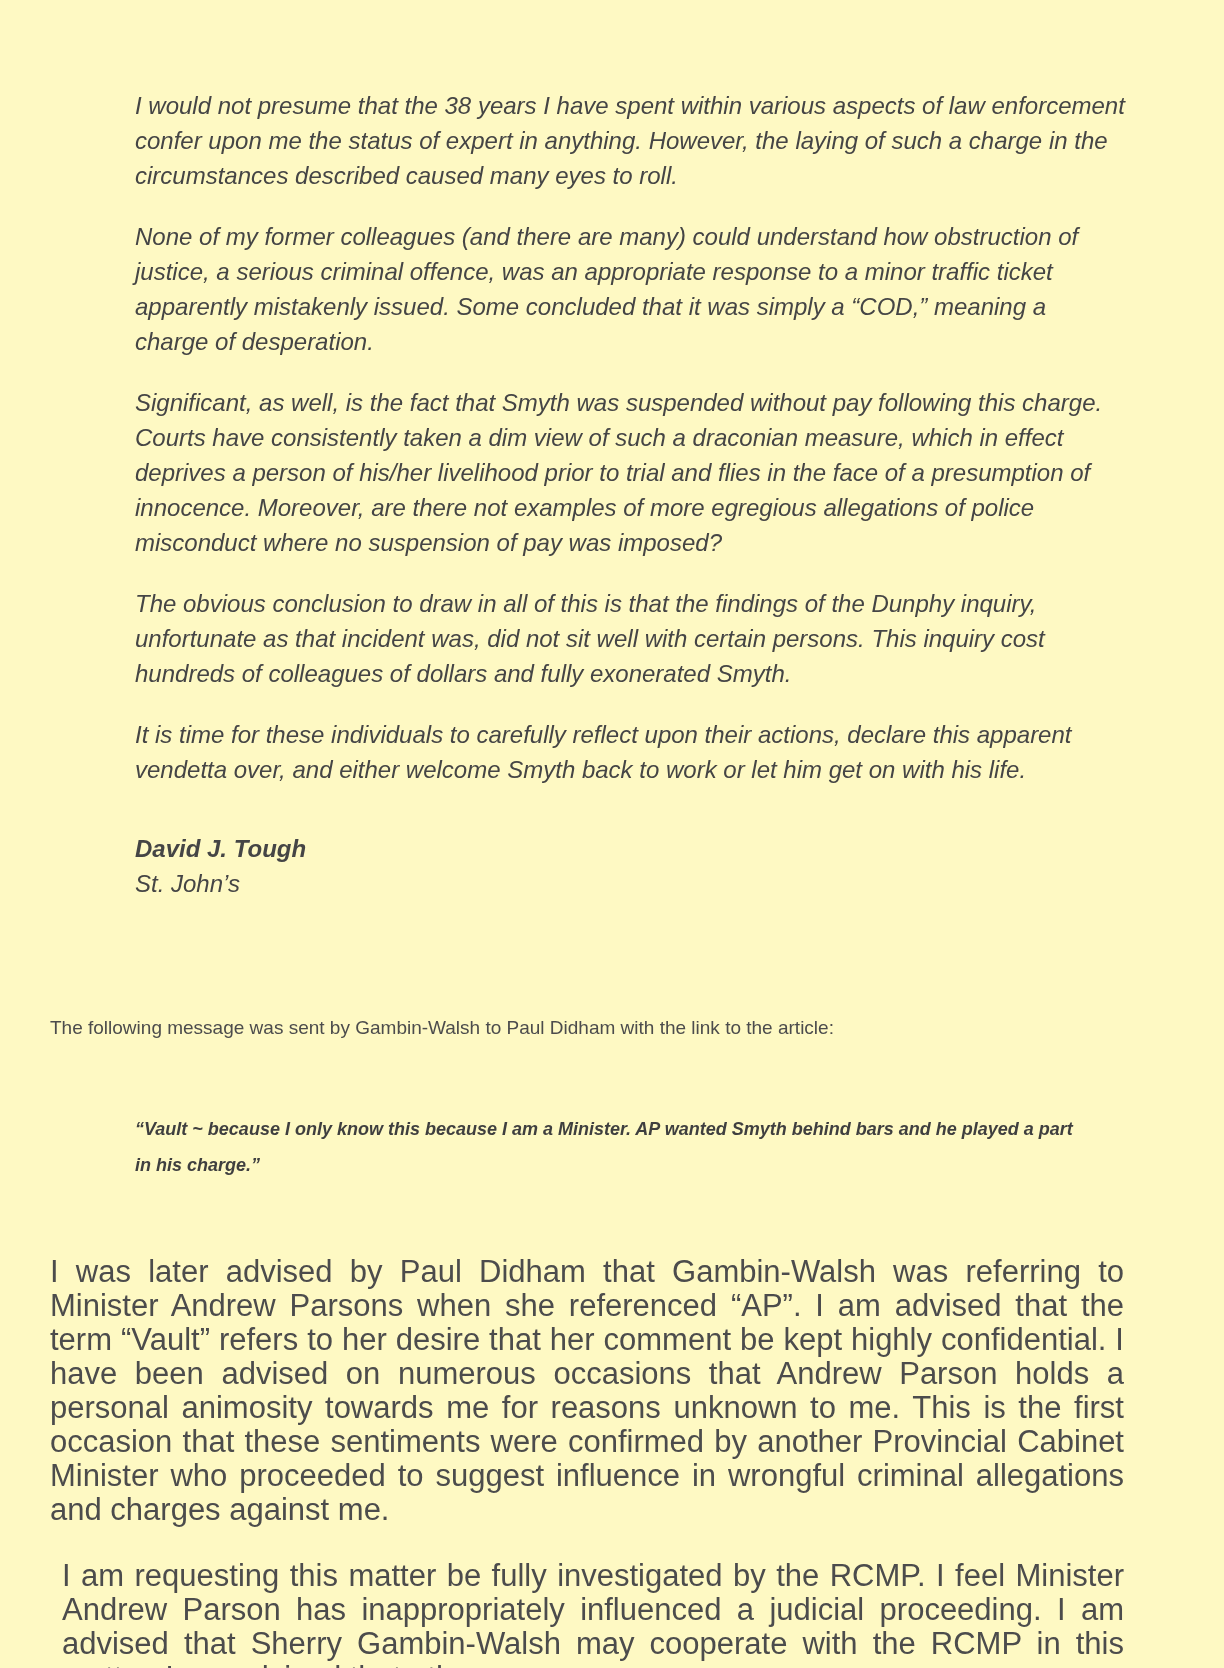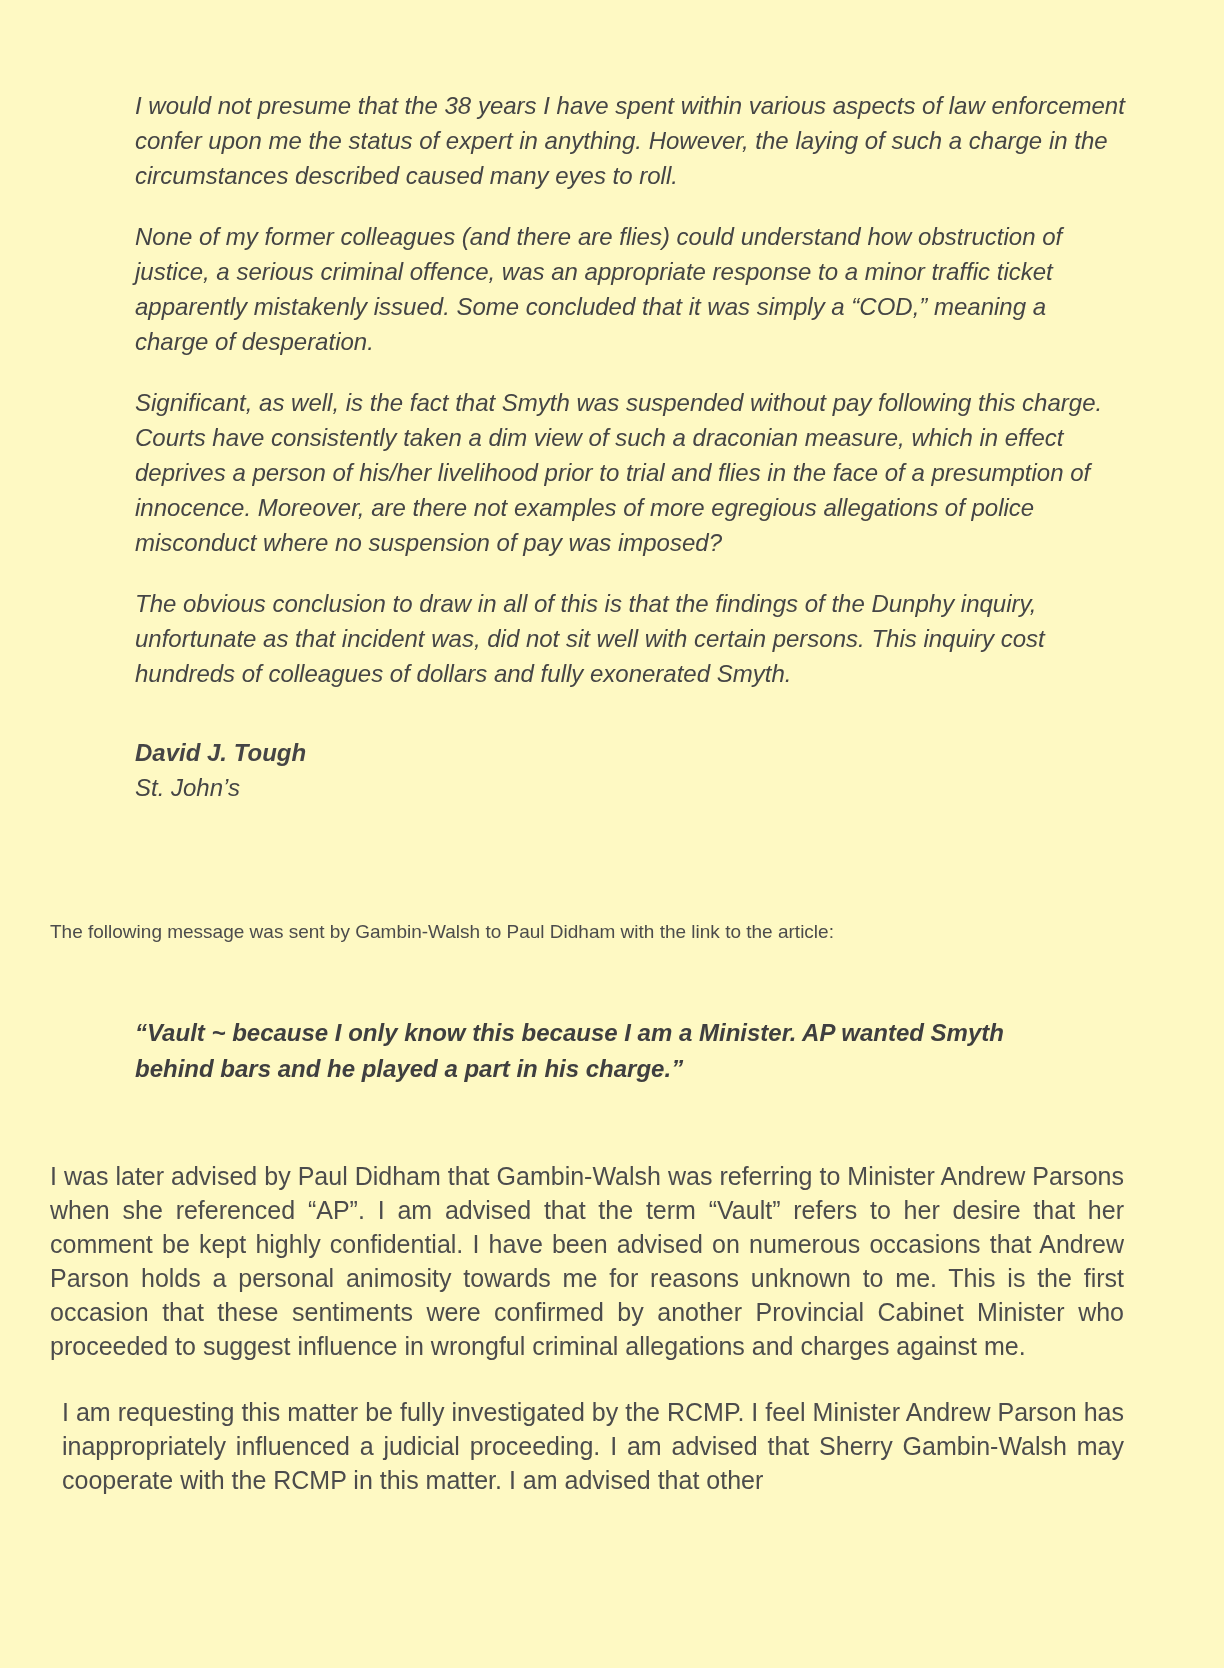--- a/index.html
+++ b/index.html
@@ -47,47 +47,48 @@
     font-size: 19px;
     line-height: 34px;
     color: #4c4c4c;
     text-align: left;
   }
   .message-quote {
     margin: 66px 0 0 85px;
     width: 950px;
     font-style: italic;
     font-weight: bold;
-    font-size: 24px;
+    font-size: 18px;
     line-height: 36px;
     color: #3f3f3f;
   }
   .body-para {
-    font-size: 25px;
+    font-size: 31px;
     line-height: 34px;
     color: #4c4c4c;
     text-align: justify;
   }
   .body-para-1 {
     margin: 72px 0 0 0;
   }
   .body-para-2 {
     margin: 32px 0 0 12px;
   }
 </style>
 </head>
 <body>
 
 <div class="page">
 
   <div class="letter">
     <p>I would not presume that the 38 years I have spent within various aspects of law enforcement confer upon me the status of expert in anything. However, the laying of such a charge in the circumstances described caused many eyes to roll.</p>
-    <p>None of my former colleagues (and there are flies) could understand how obstruction of justice, a serious criminal offence, was an appropriate response to a minor traffic ticket apparently mistakenly issued. Some concluded that it was simply a “COD,” meaning a charge of desperation.</p>
+    <p>None of my former colleagues (and there are many) could understand how obstruction of justice, a serious criminal offence, was an appropriate response to a minor traffic ticket apparently mistakenly issued. Some concluded that it was simply a “COD,” meaning a charge of desperation.</p>
     <p>Significant, as well, is the fact that Smyth was suspended without pay following this charge. Courts have consistently taken a dim view of such a draconian measure, which in effect deprives a person of his/her livelihood prior to trial and flies in the face of a presumption of innocence. Moreover, are there not examples of more egregious allegations of police misconduct where no suspension of pay was imposed?</p>
     <p>The obvious conclusion to draw in all of this is that the findings of the Dunphy inquiry, unfortunate as that incident was, did not sit well with certain persons. This inquiry cost hundreds of colleagues of dollars and fully exonerated Smyth.</p>
+    <p>It is time for these individuals to carefully reflect upon their actions, declare this apparent vendetta over, and either welcome Smyth back to work or let him get on with his life.</p>
     <p class="sig sig-gap">David J. Tough</p>
     <p class="sig">St. John’s</p>
   </div>
 
   <div class="intro">The following message was sent by Gambin-Walsh to Paul Didham with the link to the article:</div>
 
   <div class="message-quote">“Vault ~ because I only know this because I am a Minister. AP wanted Smyth behind bars and he played a part in his charge.”</div>
 
   <div class="body-para body-para-1">I was later advised by Paul Didham that Gambin-Walsh was referring to Minister Andrew Parsons when she referenced “AP”. I am advised that the term “Vault” refers to her desire that her comment be kept highly confidential.  I have been advised on numerous occasions that Andrew Parson holds a personal animosity towards me for reasons unknown to me. This is the first occasion that these sentiments were confirmed by another Provincial Cabinet Minister who proceeded to suggest influence in wrongful criminal allegations and charges against me.</div>
 

